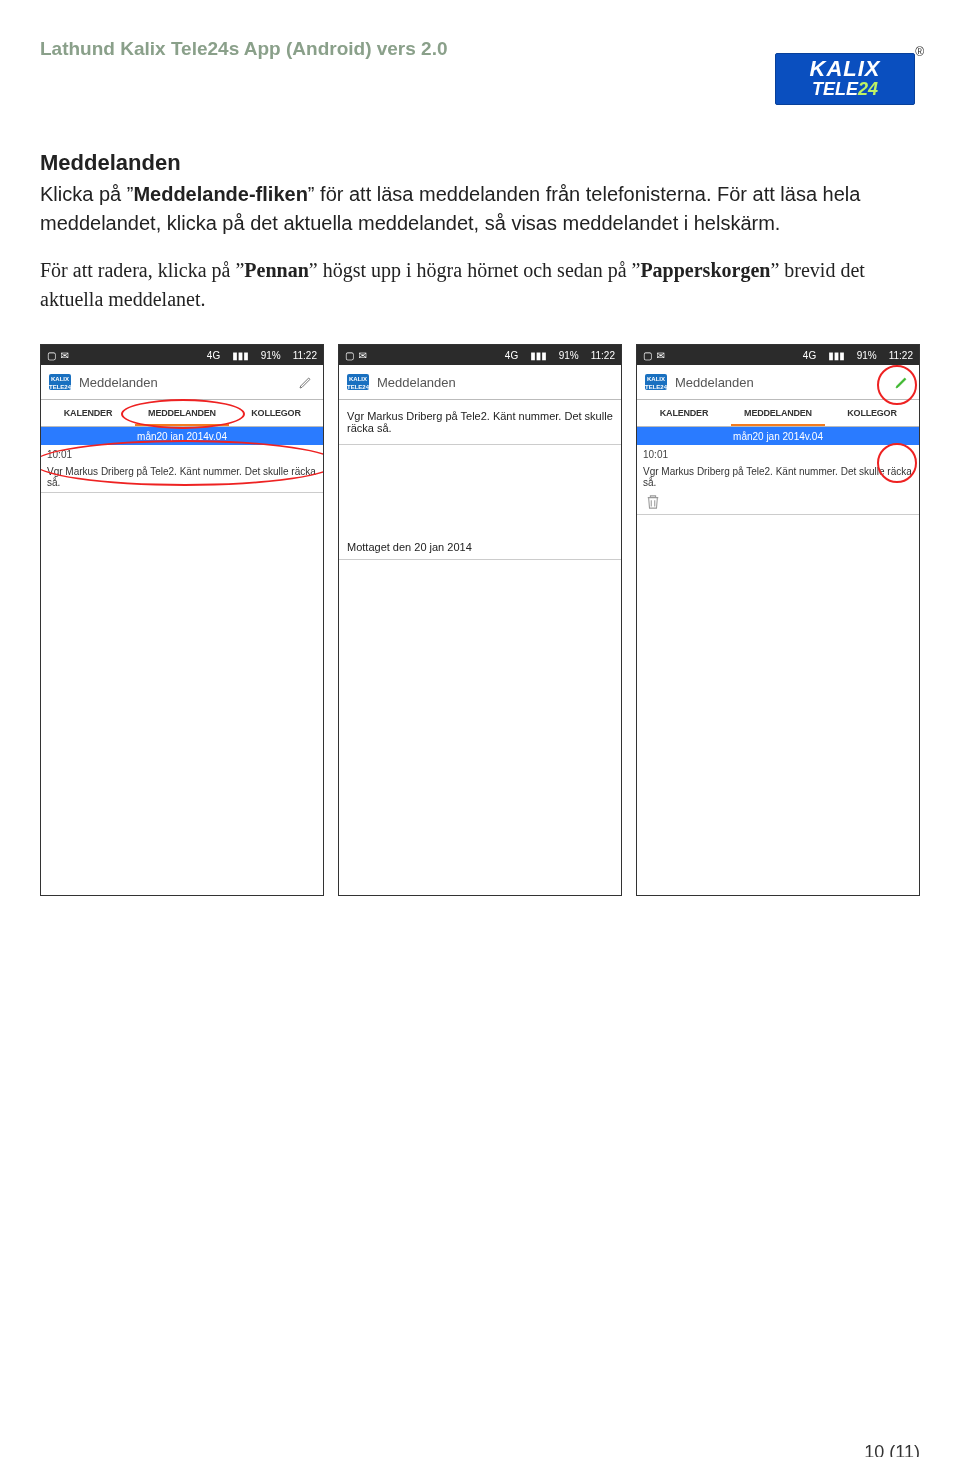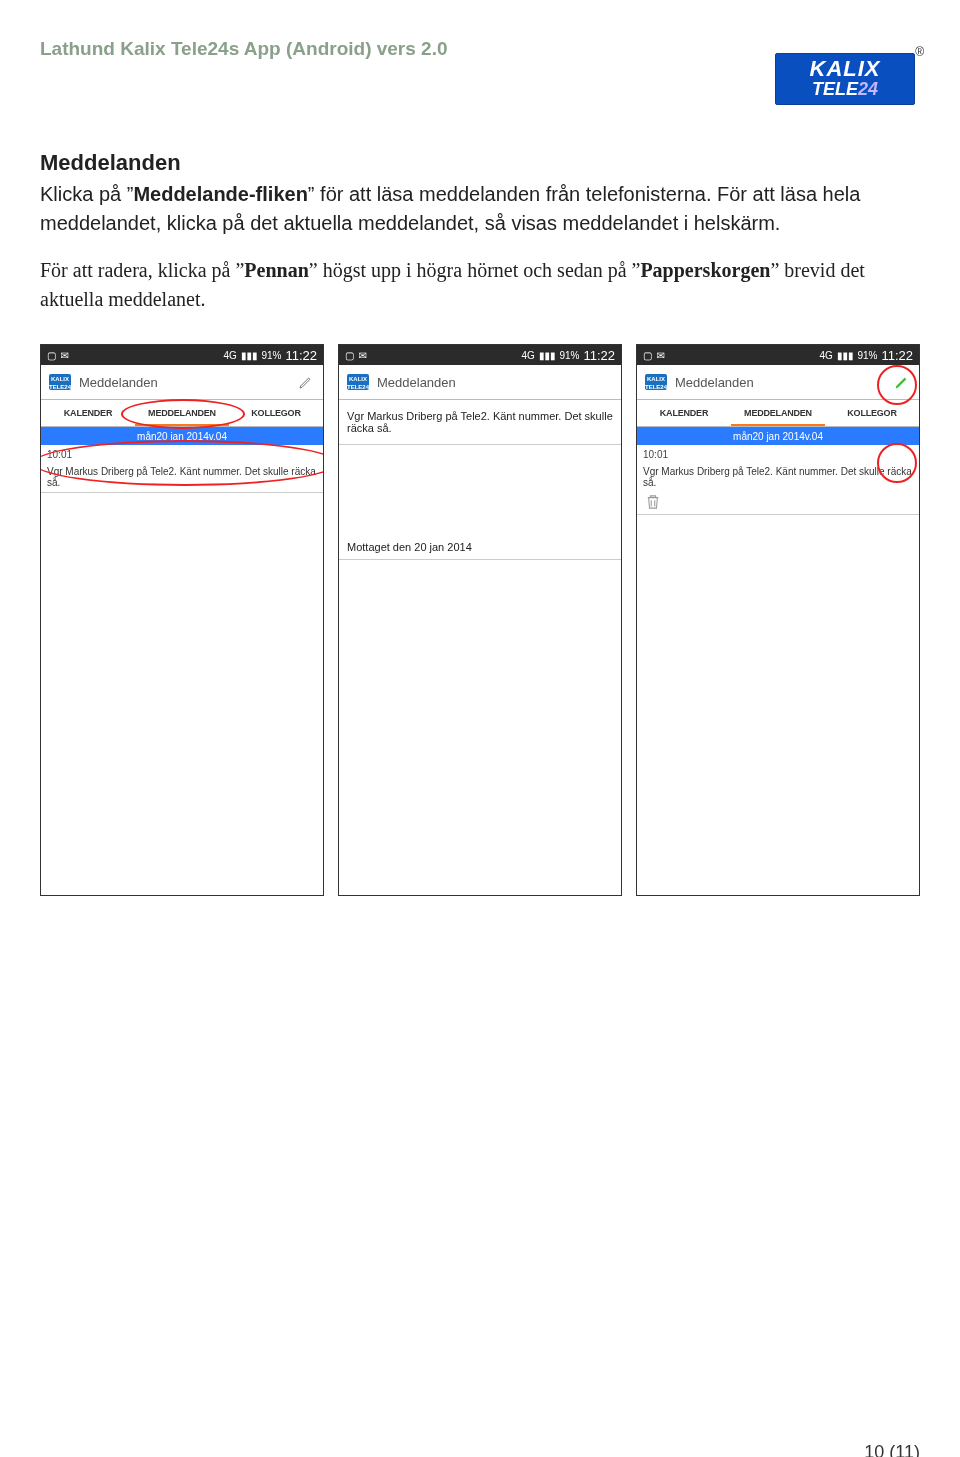--- a/index.html
+++ b/index.html
@@ -2,33 +2,33 @@
 <html><head>
 <meta charset="utf-8">
 <style>
 html,body{margin:0;padding:0;background:#fff;font-family:Arial,Helvetica,sans-serif;color:#222;}
 .page{width:960px;min-height:1457px;margin:18px auto;position:relative;box-sizing:border-box;padding:20px 40px 60px 40px;}
 .doc-header{color:#8aa08a;font-weight:bold;font-size:19px;margin-bottom:6px;}
 .logo-wrap{position:absolute;top:35px;right:45px;width:140px;}
 .logo{background:#0a4fbf;border:1px solid #08409a;border-radius:2px;padding:4px 6px 6px 6px;color:#fff;font-style:italic;font-weight:900;text-align:center;line-height:1;position:relative;}
 .logo .top{font-size:22px;letter-spacing:1px;}
 .logo .bot{font-size:18px;color:#fff;}
-.logo .bot .yel{color:#c4b5fd;}
+.logo .bot .yel{color:#bef264;}
 .logo .reg{position:absolute;top:-8px;right:-10px;font-size:12px;font-style:normal;color:#333;font-weight:normal;}
 .section-title{font-size:22px;font-weight:bold;margin-top:90px;}
 .body-text{font-size:20px;line-height:1.45;margin-top:4px;}
 .body-text b{font-weight:bold;}
 .screens{display:flex;gap:14px;margin-top:30px;}
 .phone{flex:1;border:1px solid #333;height:550px;background:#fff;position:relative;font-size:11px;color:#222;overflow:hidden;}
 
 .status{background:#2b2b2b;color:#fff;display:flex;align-items:center;justify-content:space-between;height:20px;padding:0 6px;font-size:10px;}
 .status .left{display:flex;gap:4px;align-items:center;}
-.status .right{display:flex;gap:4px;align-items:center;}
+.status .right{display:flex;gap:12px;align-items:center;}
 .ic{display:inline-block;}
-.time{font-size:13px;}
+.time{font-size:10px;}
 
 .appbar{background:#fff;height:34px;display:flex;align-items:center;padding:0 8px;border-bottom:1px solid #bbb;gap:8px;}
 .app-ic{width:22px;height:16px;background:#1970c0;border-radius:2px;color:#fff;font-size:6px;line-height:8px;text-align:center;font-weight:bold;padding-top:1px;box-sizing:border-box;}
 .appbar .title{font-size:13px;color:#555;flex:1;}
 .pencil{width:18px;height:18px;display:flex;align-items:center;justify-content:center;}
 .pencil svg{width:16px;height:16px;}
 .pencil.green svg{fill:#3cb72e;stroke:#3cb72e;}
 .pencil.gray svg{fill:none;stroke:#777;}
 
 .tabs{display:flex;height:26px;border-bottom:1px solid #bbb;}

